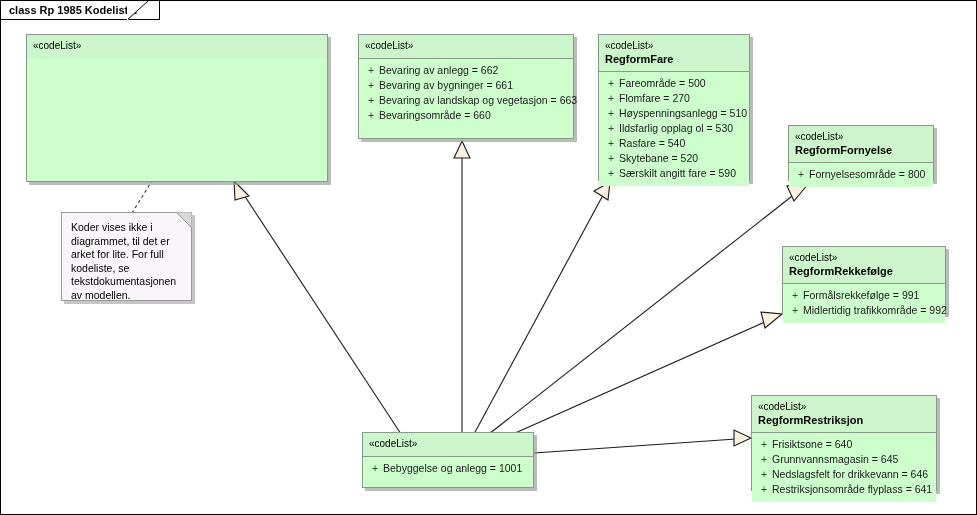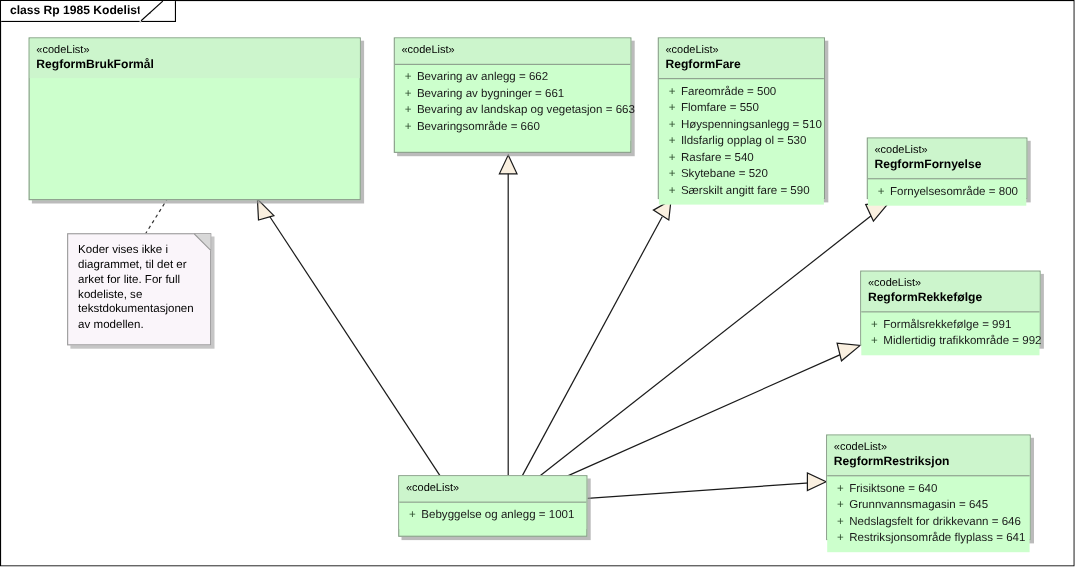--- a/index.html
+++ b/index.html
@@ -197,21 +197,20 @@
     </g>
 
     <g>
       <line class="note-link" x1="131" y1="212" x2="151" y2="180"></line>
     </g>
   </svg>
 
   <div class="uml-class" id="cls-0" style="left:25px; top:33px; width:302px; height:148px;">
     <div class="uml-header">
       <span class="stereotype">«codeList»</span>
-      <span class="class-name">RegformBrukFormål</span>
     </div>
     <div class="uml-body empty"></div>
   </div>
 
   <div class="uml-class" id="cls-1" style="left:357px; top:33px; width:216px; height:105px;">
     <div class="uml-header">
       <span class="stereotype">«codeList»</span>
     </div>
     <div class="uml-body">
       <div class="attr-row">
@@ -238,21 +237,21 @@
       <span class="stereotype">«codeList»</span>
       <span class="class-name">RegformFare</span>
     </div>
     <div class="uml-body">
       <div class="attr-row">
           <span class="attr-vis">+</span>
           <span class="attr-text">Fareområde = 500</span>
         </div>
       <div class="attr-row">
           <span class="attr-vis">+</span>
-          <span class="attr-text">Flomfare = 550</span>
+          <span class="attr-text">Flomfare = 270</span>
         </div>
       <div class="attr-row">
           <span class="attr-vis">+</span>
           <span class="attr-text">Høyspenningsanlegg = 510</span>
         </div>
       <div class="attr-row">
           <span class="attr-vis">+</span>
           <span class="attr-text">Ildsfarlig opplag ol = 530</span>
         </div>
       <div class="attr-row">
@@ -330,21 +329,21 @@
       <span class="stereotype">«codeList»</span>
     </div>
     <div class="uml-body">
       <div class="attr-row">
           <span class="attr-vis">+</span>
           <span class="attr-text">Bebyggelse og anlegg = 1001</span>
         </div>
     </div>
   </div>
 
-  <div id="note-box" style="left:60px; top:211px; width:131px; height:102px;">
+  <div id="note-box" style="left:60px; top:211px; width:131px; height:89px;">
     <svg id="note-fold" viewBox="0 0 16 16">
       <polygon points="0,0 16,16 0,16" fill="#faf5fa" stroke="none" transform="translate(0,0)"></polygon>
       <polygon points="0,0 16,0 16,16" fill="#d8d8d8" stroke="#999999" stroke-width="1"></polygon>
     </svg>
     <div id="note-text">Koder vises ikke i diagrammet, til det er arket for lite. For full kodeliste, se tekstdokumentasjonen av modellen.</div>
   </div>
 
 </div>
 
 </body></html>

